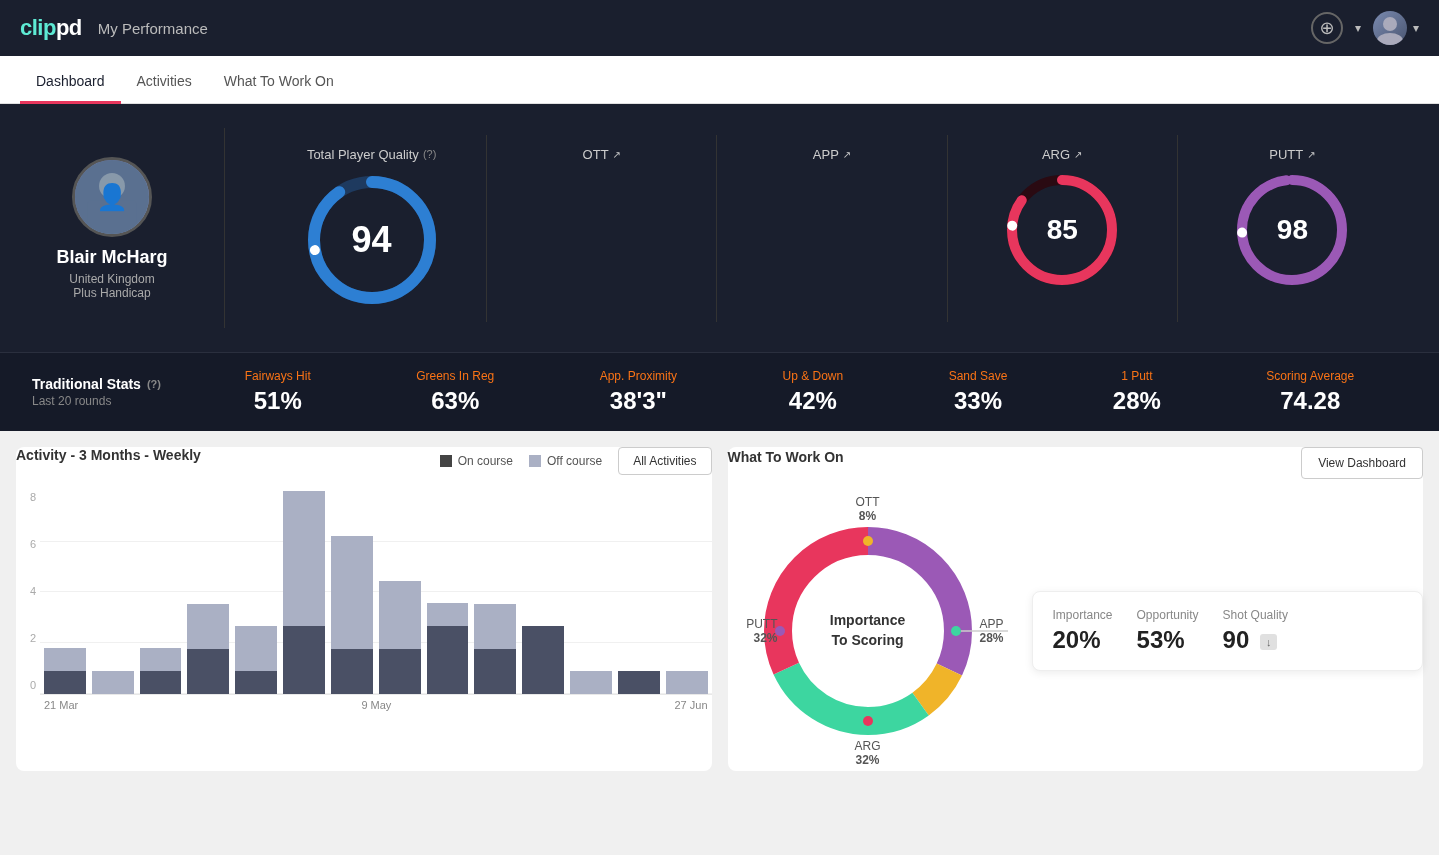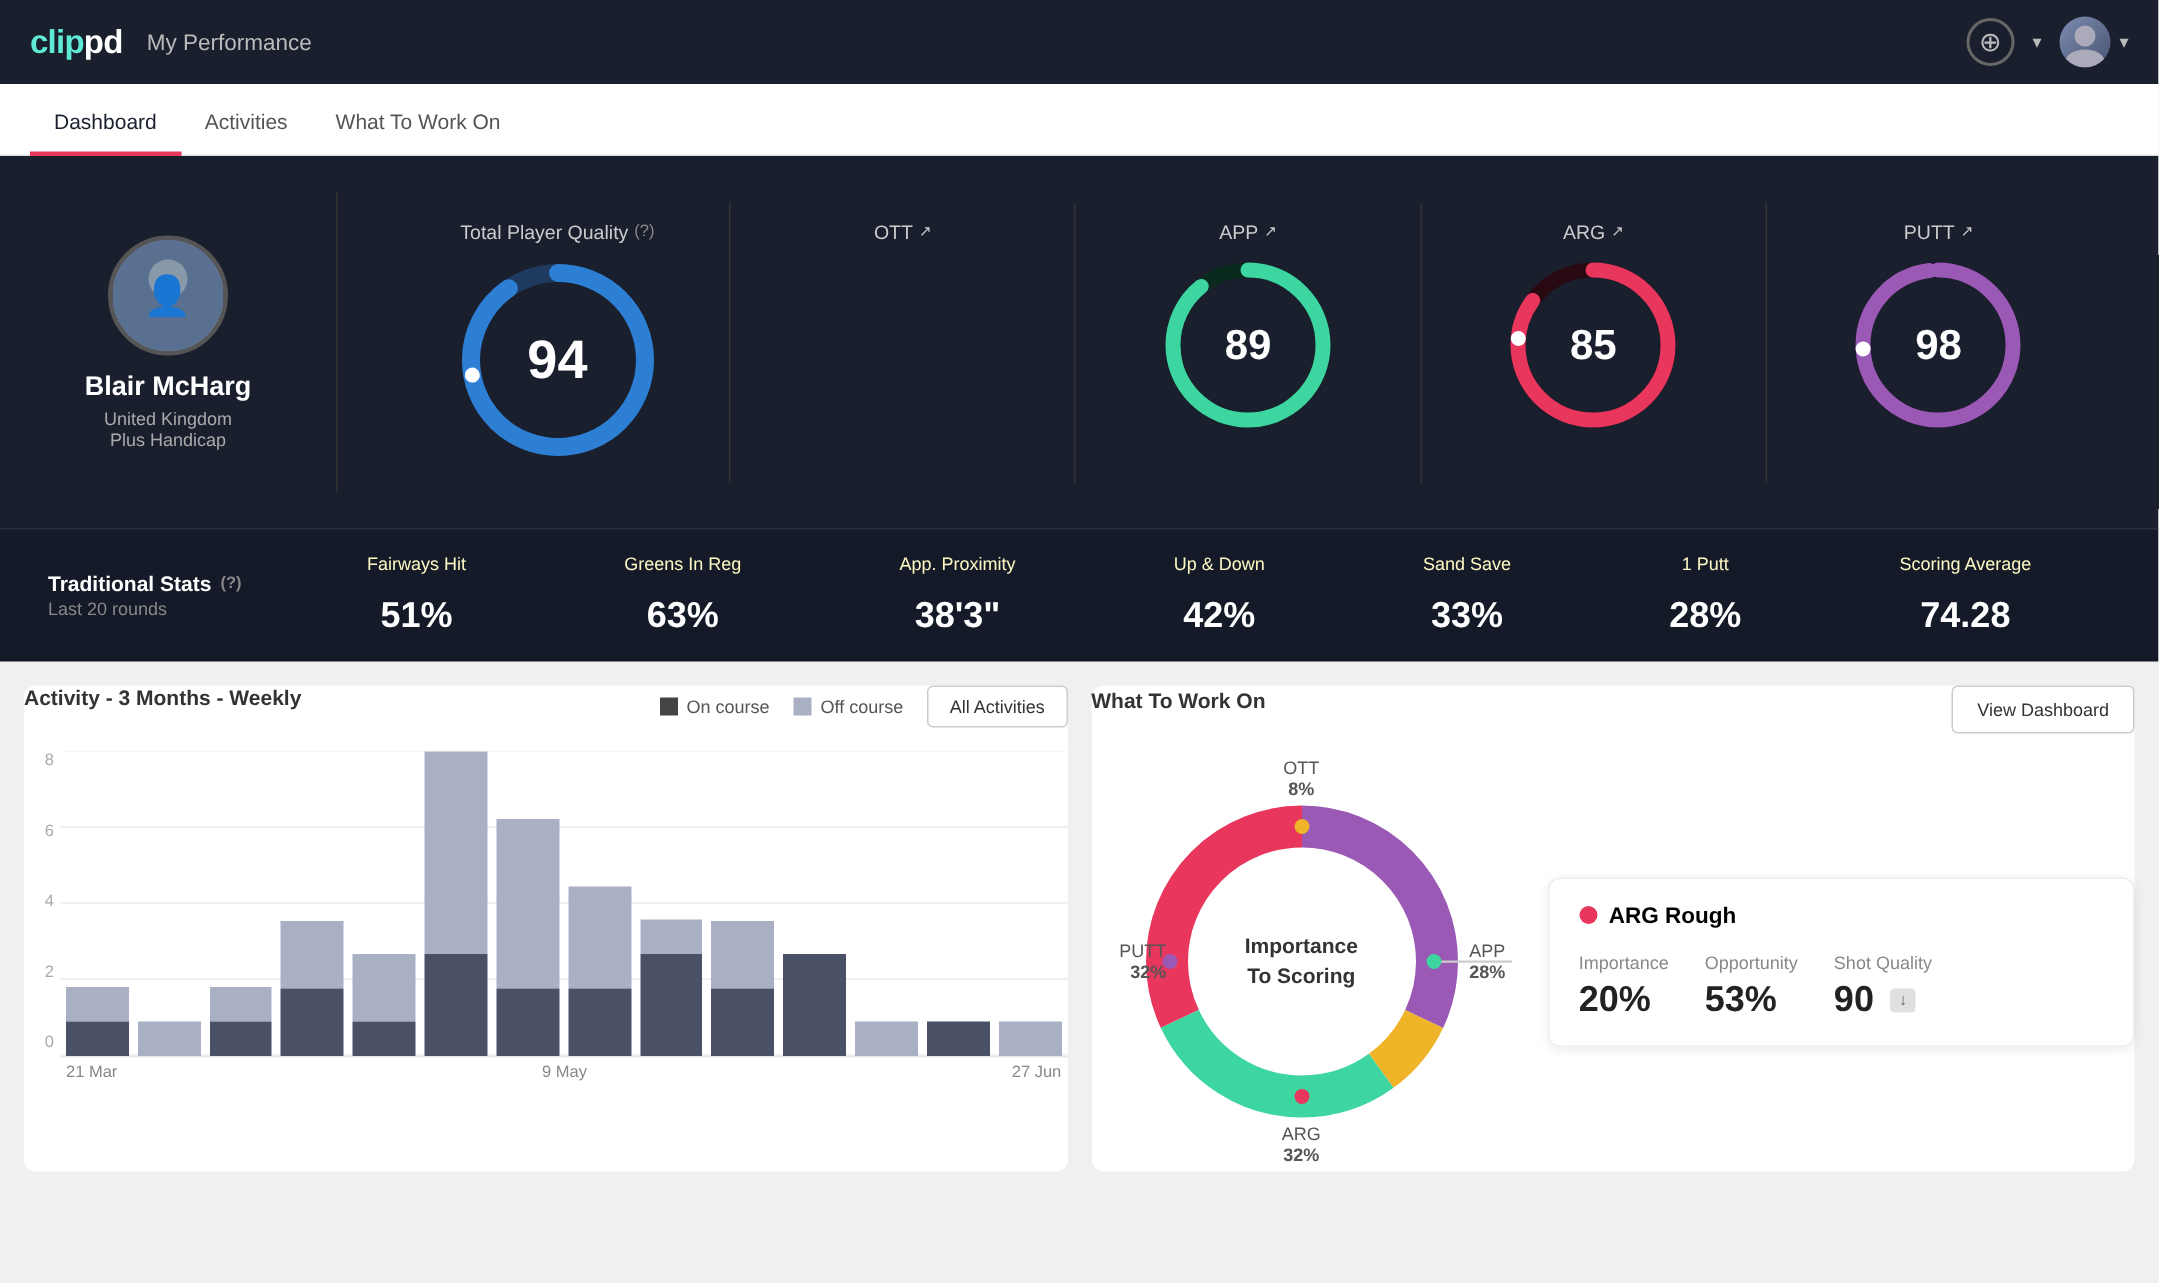--- a/index.html
+++ b/index.html
@@ -91,21 +91,21 @@
       display: flex;
       align-items: center;
       padding: 16px 32px;
       border-top: 1px solid #2a2f3e;
     }
     .stat-label-group { min-width: 160px; }
     .stat-label-group .label { color: #fff; font-size: 14px; font-weight: 600; display: flex; align-items: center; gap: 6px; }
     .stat-label-group .sublabel { color: #888; font-size: 12px; margin-top: 2px; }
     .stats-items { display: flex; flex: 1; justify-content: space-around; }
     .stat-item { text-align: center; }
-    .stat-item-label { color: #fef9c3; font-size: 12px; margin-bottom: 14px; }
+    .stat-item-label { color: #f97316; font-size: 12px; margin-bottom: 4px; }
     .stat-item-value { color: #fff; font-size: 24px; font-weight: 700; }
 
     
     .main-content { display: flex; gap: 16px; padding: 16px; }
 
     
     .card { background: #fff; border-radius: 8px; }
     .activity-card { flex: 1; }
     .card-title { font-size: 14px; font-weight: 600; color: #333; margin-bottom: 12px; }
     .chart-legend { display: flex; align-items: center; gap: 16px; margin-bottom: 16px; }
@@ -281,28 +281,20 @@
           <span>OTT</span>
           <span class="arrow-up">↗</span>
         </div>
       </div>
 
       <div class="score-section">
         <div class="score-label-top">
           <span>APP</span>
           <span class="arrow-up">↗</span>
         </div>
-        <div class="gauge-container">
-          <svg class="gauge-svg" viewBox="0 0 120 120">
-            <circle cx="60" cy="60" r="50" fill="none" stroke="#0a2a1e" stroke-width="10"></circle>
-            <circle cx="60" cy="60" r="50" fill="none" stroke="#3dd6a0" stroke-width="10" stroke-dasharray="280 314" stroke-linecap="round"></circle>
-            <circle cx="60" cy="10" r="5" fill="#3dd6a0" transform="rotate(-5,60,60)"></circle>
-          </svg>
-          <div class="gauge-value">89</div>
-        </div>
       </div>
 
       <div class="score-section">
         <div class="score-label-top">
           <span>ARG</span>
           <span class="arrow-up">↗</span>
         </div>
         <div class="gauge-container">
           <svg class="gauge-svg" viewBox="0 0 120 120">
             <circle cx="60" cy="60" r="50" fill="none" stroke="#2a0a12" stroke-width="10"></circle>
@@ -500,24 +492,20 @@
         </div>
         <div style="position:absolute;bottom:4px;left:50%;transform:translateX(-50%);text-align:center;font-size:12px;color:#555;">
           ARG<br><strong>32%</strong>
         </div>
         <div style="position:absolute;top:50%;left:0;transform:translateY(-50%);text-align:right;font-size:12px;color:#555;min-width:50px;">
           PUTT<br><strong>32%</strong>
         </div>
       </div>
 
       <div class="detail-card">
-        <div class="detail-card-title">
-          <span class="dot-red"></span>
-          <span>ARG Rough</span>
-        </div>
         <div class="detail-metrics">
           <div class="detail-metric">
             <div class="detail-metric-label">Importance</div>
             <div class="detail-metric-value">20%</div>
           </div>
           <div class="detail-metric">
             <div class="detail-metric-label">Opportunity</div>
             <div class="detail-metric-value">53%</div>
           </div>
           <div class="detail-metric">

